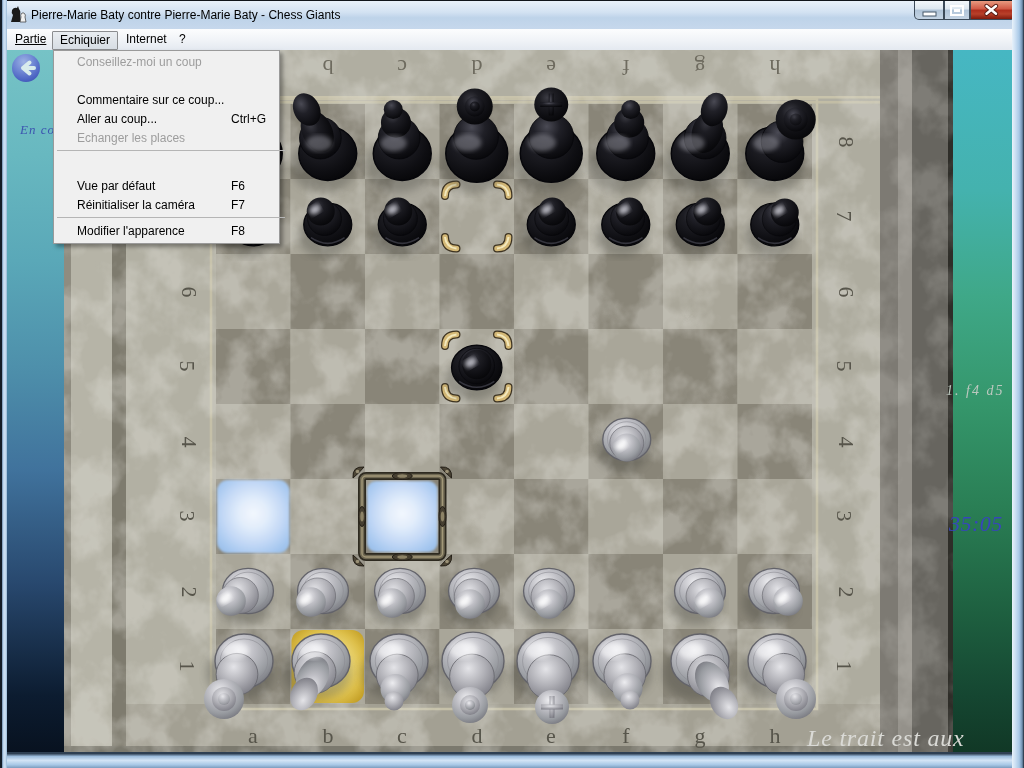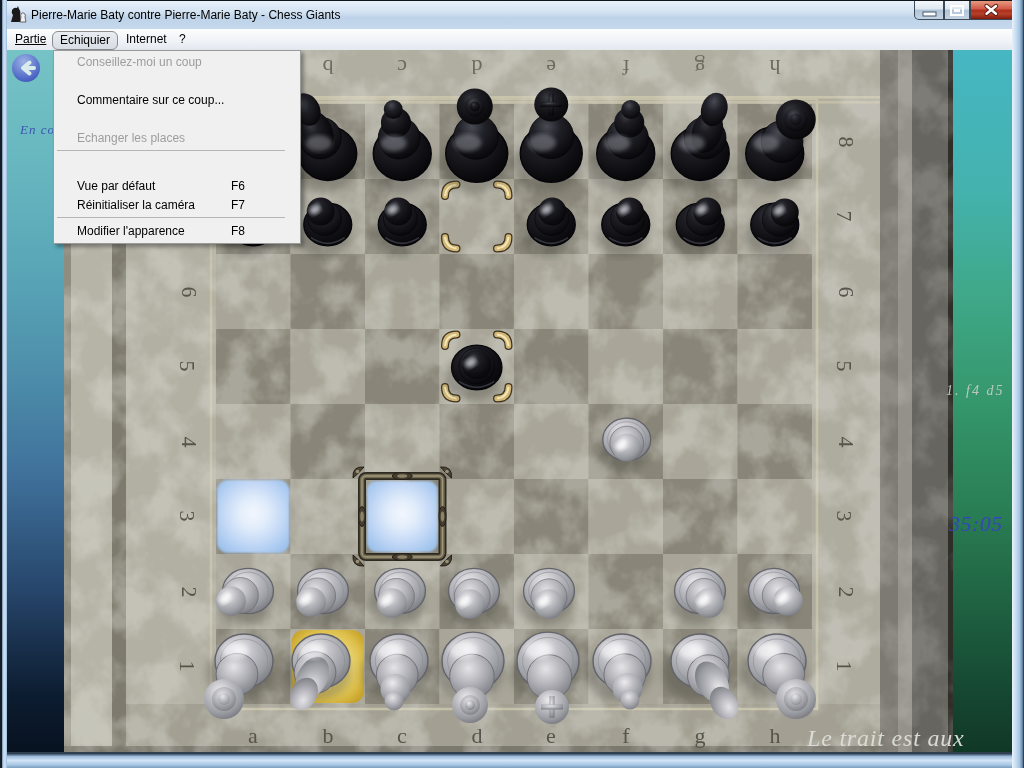--- a/index.html
+++ b/index.html
@@ -8,23 +8,23 @@
 background:linear-gradient(180deg,#76c3c6 0%,#68b8c0 15%,#5aa8b8 30%,#4e90ab 45%,#40729c 60%,#28486e 76%,#0c1c30 92%,#081220 100%);}
 #bgR{left:952px;top:50px;width:64px;height:702px;
 background:linear-gradient(180deg,#46b7c3 0%,#44b2ae 20%,#3fa888 35%,#35976c 50%,#2a7f55 65%,#1e6040 80%,#154631 92%,#113826 100%);}
 #titlebar{left:0;top:0;width:1024px;height:29px;
 background:linear-gradient(180deg,#e8f1fa 0%,#d3e2f2 40%,#bed3e9 60%,#c6d8ec 100%);
 border-top:1px solid #10151b;box-sizing:border-box;}
 #titletxt{left:31px;top:8px;font-size:12px;color:#000;}
 #menubar{left:4px;top:29px;width:1016px;height:21px;
 background:linear-gradient(180deg,#fcfdfe 0%,#f0f3f7 55%,#e4e9f0 100%);}
 .mi{position:absolute;top:31px;height:17px;line-height:17px;font-size:12px;color:#000;padding:0 7px;}
-#mEch{left:52px;border:1px solid #8b8d90;border-radius:6px;
+#mEch{left:52px;border:1px solid #8b8d90;border-radius:1px;
 background:linear-gradient(180deg,#e9edf1,#d7dde4);}
-#menu{left:53px;top:50px;width:248px;height:194px;background:#f0f0f0;border:1px solid #9a9a9a;
+#menu{left:53px;top:50px;width:227px;height:194px;background:#f0f0f0;border:1px solid #9a9a9a;
 box-shadow:3px 3px 4px rgba(0,0,0,0.35);box-sizing:border-box;}
 .it{position:absolute;left:2px;width:230px;height:19px;line-height:19px;font-size:12px;color:#000;}
 .it .t{position:absolute;left:21px;}
 .it .s{position:absolute;left:175px;}
 .gray{color:#9d9d9d;}
 .sep{position:absolute;left:3px;width:228px;height:1px;background:#b5b5b5;}
 .hl{background:linear-gradient(180deg,#4d9ef2,#2f86e8);color:#fff;}
 #winbtns{left:914px;top:1px;width:102px;height:19px;}
 .wb{position:absolute;top:0;height:19px;box-sizing:border-box;border:1px solid #3c4a58;border-top:none;}
 #bb{left:0;top:752px;width:1024px;height:16px;
@@ -495,20 +495,24 @@
  </svg>
 </div>
 
 <div class="abs" id="menu">
  <div class="it gray" style="top:2px;">
       <span class="t">Conseillez-moi un coup</span>
     </div>
  <div class="it" style="top:40px;">
       <span class="t">Commentaire sur ce coup...</span>
     </div>
+ <div class="it" style="top:59px;">
+      <span class="t">Aller au coup...</span>
+      <span class="s">Ctrl+G</span>
+    </div>
  <div class="it gray" style="top:78px;">
       <span class="t">Echanger les places</span>
     </div>
  <div class="sep" style="top:99px;"></div>
  <div class="it" style="top:126px;">
       <span class="t">Vue par défaut</span>
       <span class="s">F6</span>
     </div>
  <div class="it" style="top:145px;">
       <span class="t">Réinitialiser la caméra</span>

